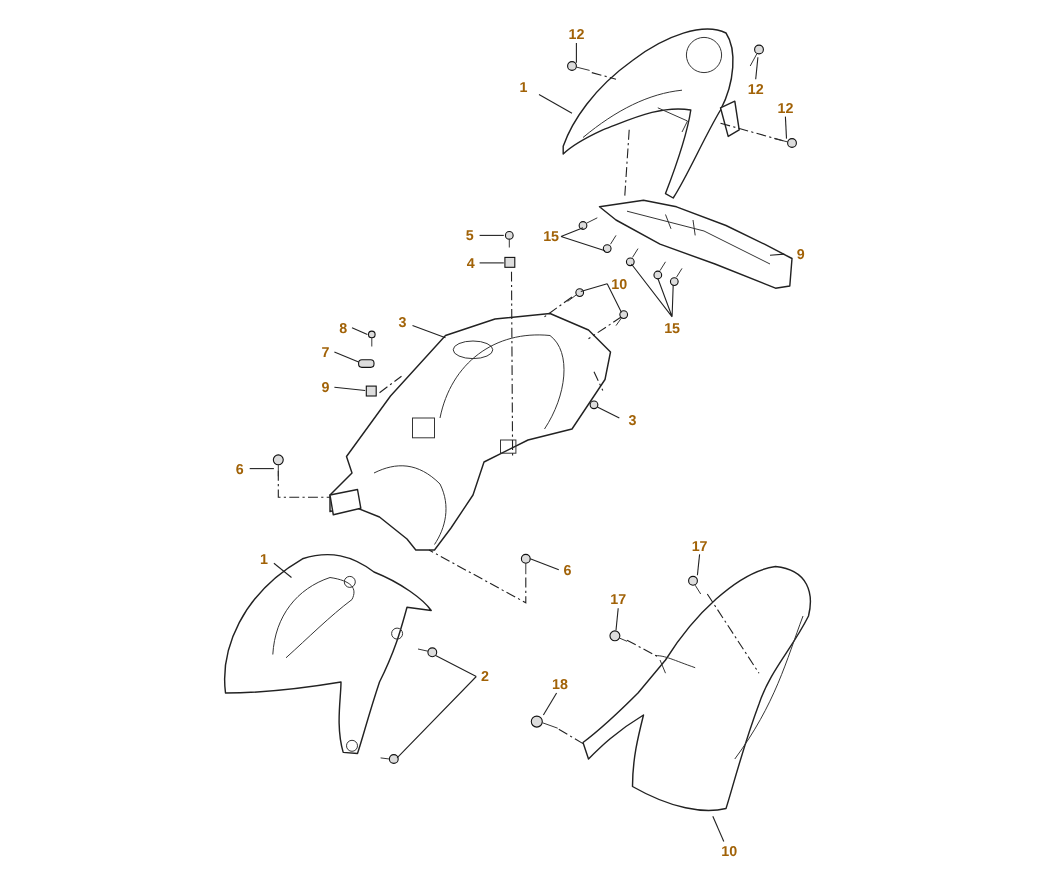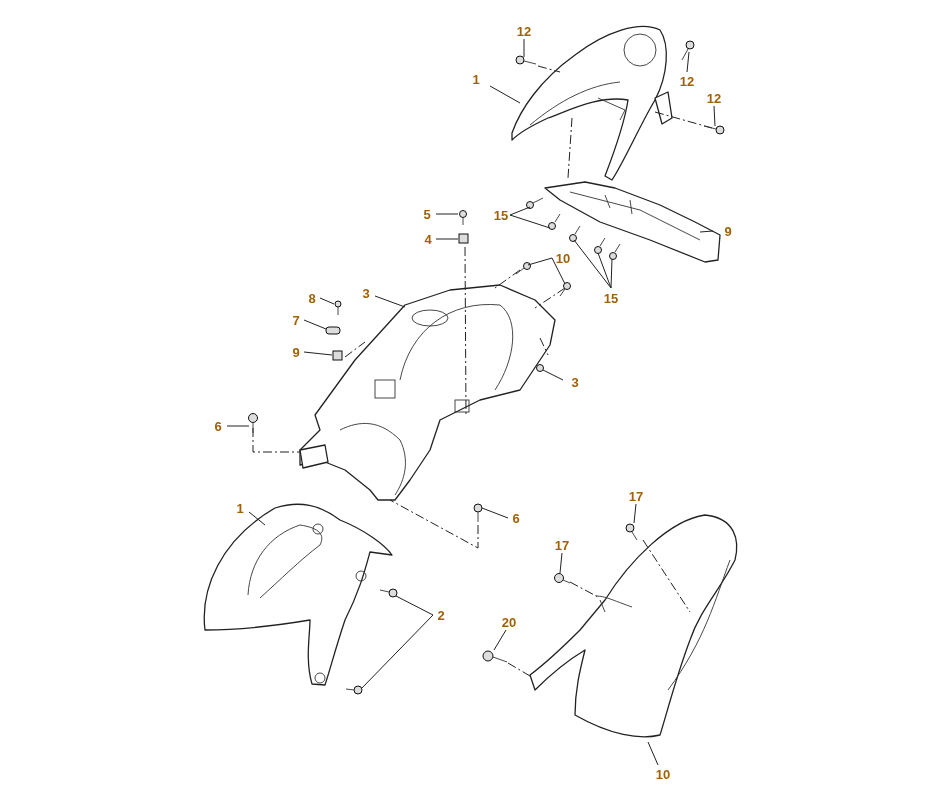--- a/index.html
+++ b/index.html
@@ -157,13 +157,13 @@
 <div class="label" style="left:524px;top:31px">12</div>
 <div class="label" style="left:687px;top:81px">12</div>
 <div class="label" style="left:714px;top:98px">12</div>
 <div class="label" style="left:575px;top:382px">3</div>
 <div class="label" style="left:728px;top:231px">9</div>
 <div class="label" style="left:501px;top:215px">15</div>
 <div class="label" style="left:611px;top:298px">15</div>
 <div class="label" style="left:663px;top:774px">10</div>
 <div class="label" style="left:636px;top:496px">17</div>
 <div class="label" style="left:562px;top:545px">17</div>
-<div class="label" style="left:509px;top:622px">20</div>
+<div class="label" style="left:509px;top:622px">18</div>
 
 </body></html>

